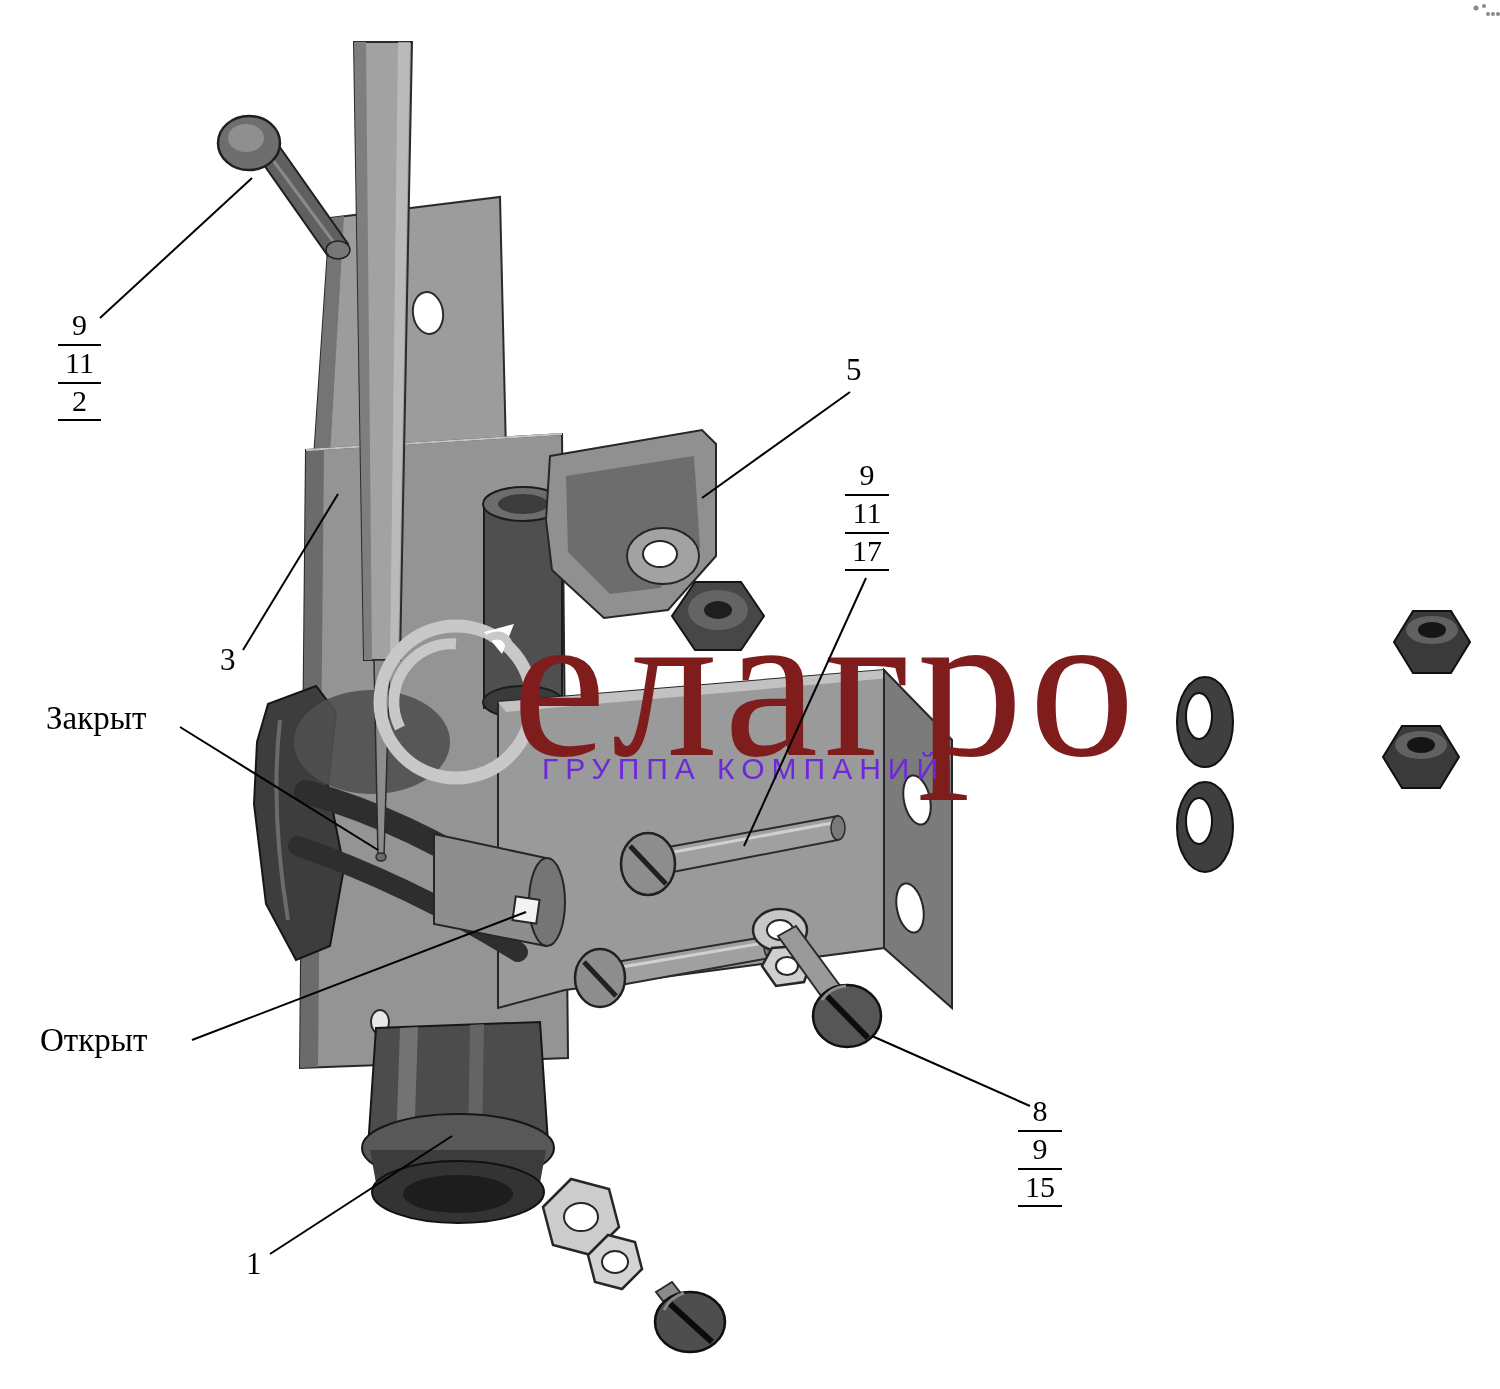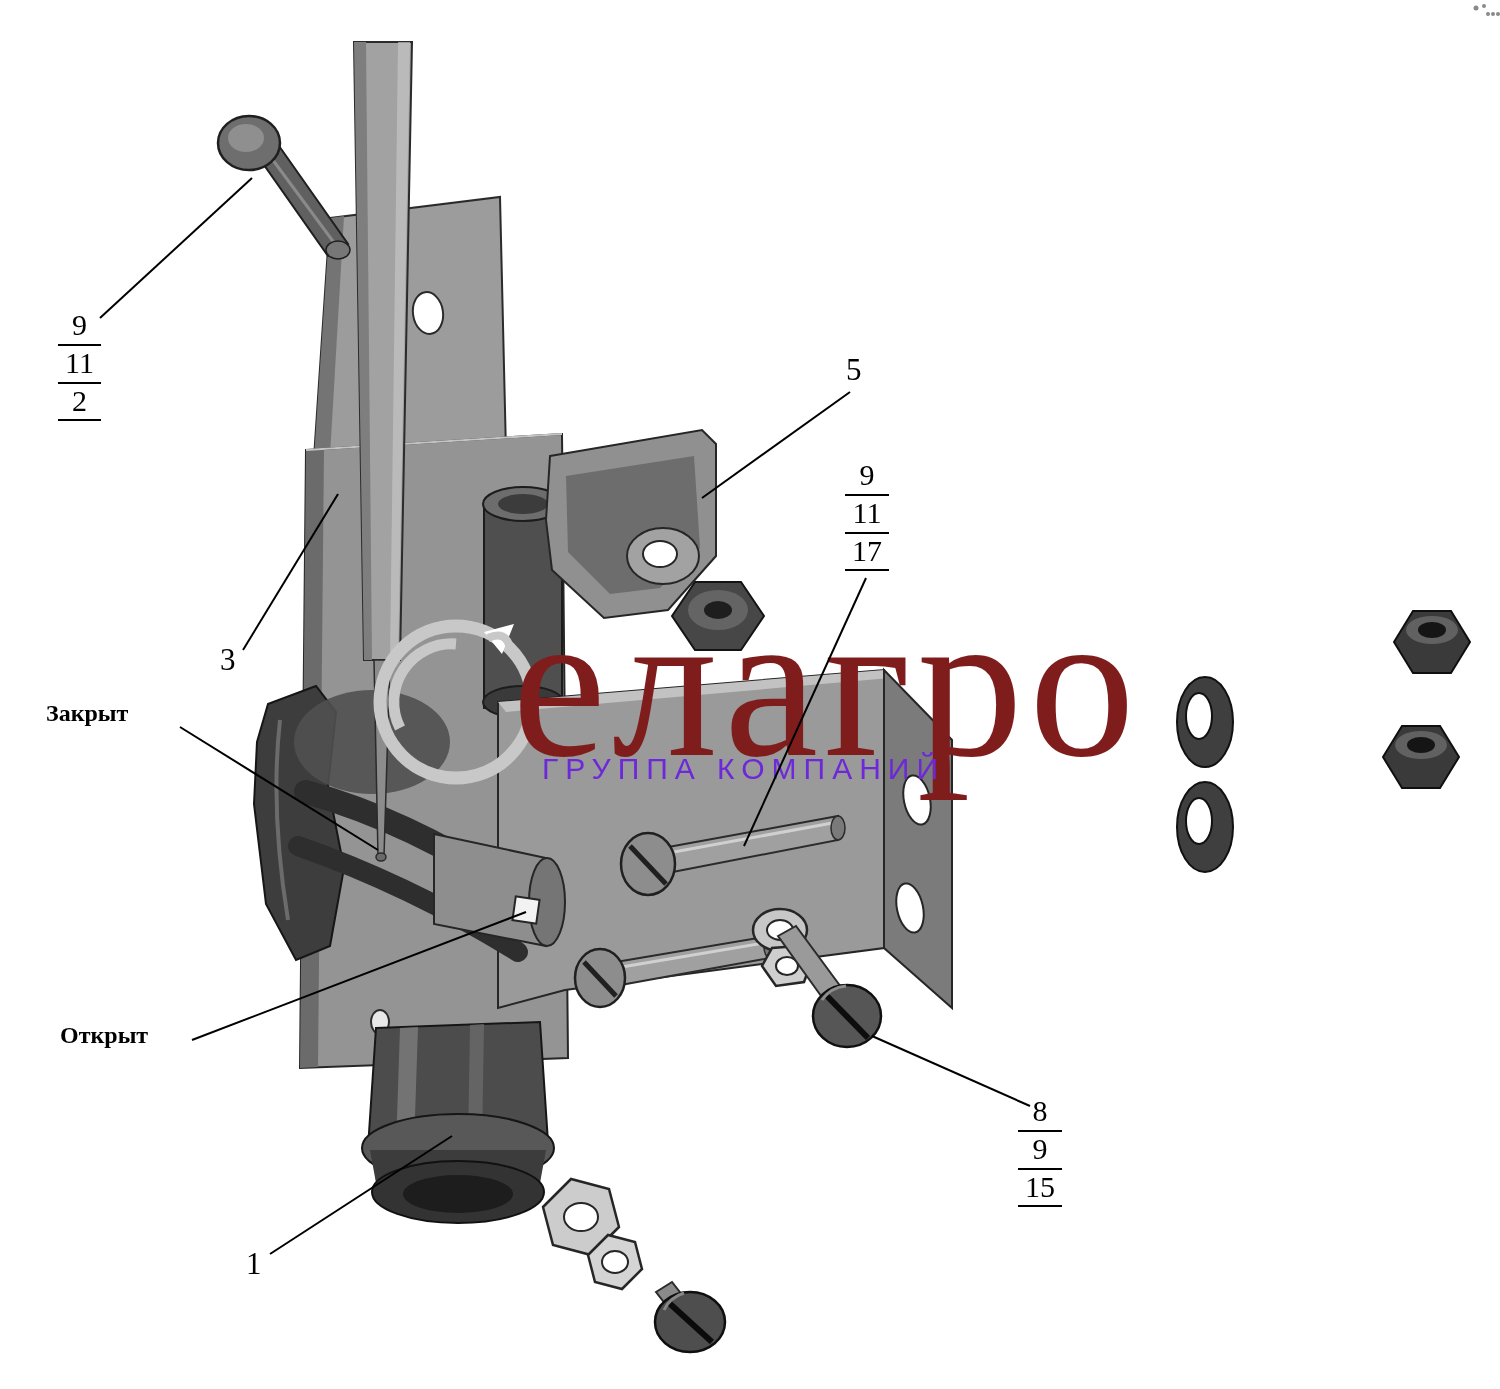--- a/index.html
+++ b/index.html
@@ -2,21 +2,21 @@
 <html><head>
 <meta charset="utf-8">
 <title>Parts Diagram</title>
 <style>
   html,body{margin:0;padding:0;background:#fff;}
   .canvas{position:relative;width:1500px;height:1389px;background:#ffffff;overflow:hidden;
           font-family:"Liberation Serif",serif;}
   .layer{position:absolute;left:0;top:0;width:1500px;height:1389px;}
   svg{display:block;}
   .label{position:absolute;color:#000;white-space:nowrap;}
-  .word{font-size:24px;font-weight:bold;}
+  .word{font-size:33px;}
   .num-single{font-size:31px;}
   .stack{position:absolute;display:flex;flex-direction:column;align-items:stretch;}
   .stack .num{font-size:30px;line-height:1.16;text-align:center;
               border-bottom:2px solid #000;padding:0 7px 1px;color:#000;}
   .wm-brand{position:absolute;left:512px;top:578px;font-size:212px;line-height:1;
             color:#7f1d1d;letter-spacing:6px;font-family:"Liberation Serif",serif;}
   .wm-tag{position:absolute;left:542px;top:752px;font-size:30px;letter-spacing:7px;
           color:#6d28d9;font-family:"Liberation Sans",sans-serif;}
 </style>
 </head>
@@ -210,21 +210,21 @@
   <div class="stack" style="left:58px;top:308px;">
     <div class="num">9</div>
     <div class="num">11</div>
     <div class="num">2</div>
   </div>
 
   <div class="label num-single" style="left:220px;top:642px;">3</div>
 
   <div class="label word" style="left:46px;top:700px;">Закрыт</div>
 
-  <div class="label word" style="left:60px;top:1022px;">Открыт</div>
+  <div class="label word" style="left:40px;top:1022px;">Открыт</div>
 
   <div class="label num-single" style="left:846px;top:352px;">5</div>
 
   <div class="stack" style="left:845px;top:458px;">
     <div class="num">9</div>
     <div class="num">11</div>
     <div class="num">17</div>
   </div>
 
   <div class="stack" style="left:1018px;top:1094px;">

